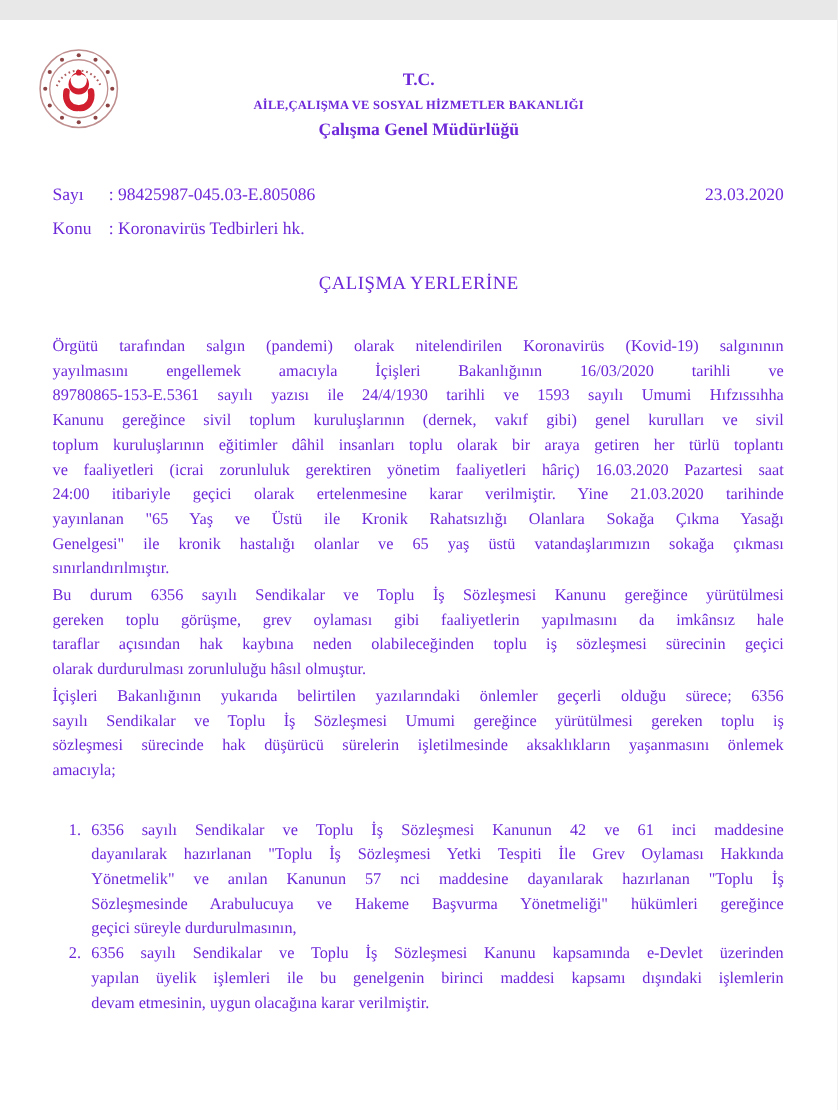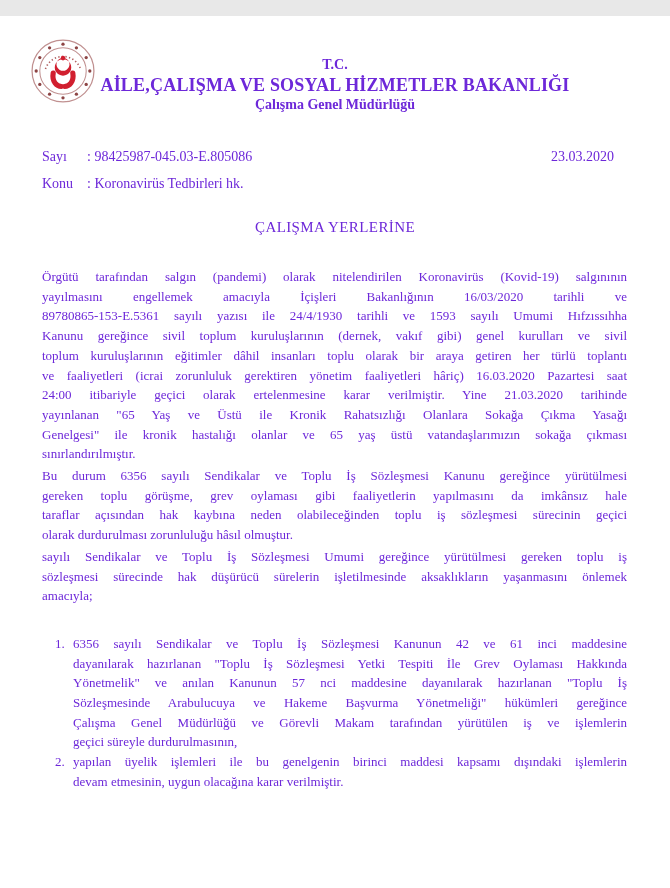--- a/index.html
+++ b/index.html
@@ -9,28 +9,28 @@
     margin:16px auto;
     background:#ffffff;
     font-family:"Liberation Serif", serif;
     color:#6d28d9;
     overflow:hidden;
   }
   .emblem { position:absolute; left:30px; top:22px; width:66px; height:66px; }
 
   .letterhead { padding-top:39px; text-align:center; font-weight:bold; line-height:20px; }
   .lh-line1 { font-size:14px; }
-  .lh-line2 { font-size:18px; letter-spacing:0.2px; }
+  .lh-line2 { font-size:10px; letter-spacing:0.2px; }
   .lh-line3 { font-size:14px; }
 
   .meta { position:relative; margin:28px 43px 0 42px; font-size:14px; }
   .meta-row { display:flex; line-height:27px;align-items:center; }
   .meta-label { width:45px; flex:none; }
   .meta-value { flex:1; }
-  .meta-date { position:absolute; right:13px; top:0; line-height:27px; }
+  .meta-date { position:absolute; right:0; top:0; line-height:27px; }
 
   .subject { margin-top:20px; text-align:center; font-size:15px; letter-spacing:0.4px; line-height:20px; }
 
   .bodytext { margin:30px 43px 0 42px; font-size:13px; line-height:19.7px; }
   .jl { text-align:justify; text-align-last:justify; -moz-text-align-last:justify; }
   .jl.last { text-align-last:left; -moz-text-align-last:left; }
   .para { margin-top:2px; }
   .para.first { margin-top:0; }
 
   .list { margin-top:28px; }
@@ -107,42 +107,43 @@
     </div>
 
     <div class="para">
       <div class="jl">Bu durum 6356 sayılı Sendikalar ve Toplu İş Sözleşmesi Kanunu gereğince yürütülmesi</div>
       <div class="jl">gereken toplu görüşme, grev oylaması gibi faaliyetlerin yapılmasını da imkânsız hale</div>
       <div class="jl">taraflar açısından hak kaybına neden olabileceğinden toplu iş sözleşmesi sürecinin geçici</div>
       <div class="jl last">olarak durdurulması zorunluluğu hâsıl olmuştur.</div>
     </div>
 
     <div class="para">
+      <div class="jl">İçişleri Bakanlığının yukarıda belirtilen yazılarındaki önlemler geçerli olduğu sürece; 6356</div>
       <div class="jl">sayılı Sendikalar ve Toplu İş Sözleşmesi Umumi gereğince yürütülmesi gereken toplu iş</div>
       <div class="jl">sözleşmesi sürecinde hak düşürücü sürelerin işletilmesinde aksaklıkların yaşanmasını önlemek</div>
       <div class="jl last">amacıyla;</div>
     </div>
 
     <div class="list">
 
       <div class="list-item">
         <span class="li-num">1.</span>
         <div class="li-text">
           <div class="jl">6356 sayılı Sendikalar ve Toplu İş Sözleşmesi Kanunun 42 ve 61 inci maddesine</div>
           <div class="jl">dayanılarak hazırlanan "Toplu İş Sözleşmesi Yetki Tespiti İle Grev Oylaması Hakkında</div>
           <div class="jl">Yönetmelik" ve anılan Kanunun 57 nci maddesine dayanılarak hazırlanan "Toplu İş</div>
           <div class="jl">Sözleşmesinde Arabulucuya ve Hakeme Başvurma Yönetmeliği" hükümleri gereğince</div>
-          <div class="jl">Çalışma Genel Müdürlüğü ve Görevli Makam tarafından yürütülen iş ve işlemlerin</div>
           <div class="jl last">geçici süreyle durdurulmasının,</div>
         </div>
       </div>
 
       <div class="list-item">
         <span class="li-num">2.</span>
         <div class="li-text">
+          <div class="jl">6356 sayılı Sendikalar ve Toplu İş Sözleşmesi Kanunu kapsamında e-Devlet üzerinden</div>
           <div class="jl">yapılan üyelik işlemleri ile bu genelgenin birinci maddesi kapsamı dışındaki işlemlerin</div>
           <div class="jl last">devam etmesinin, uygun olacağına karar verilmiştir.</div>
         </div>
       </div>
 
     </div>
   </div>
 
 </div>
 

